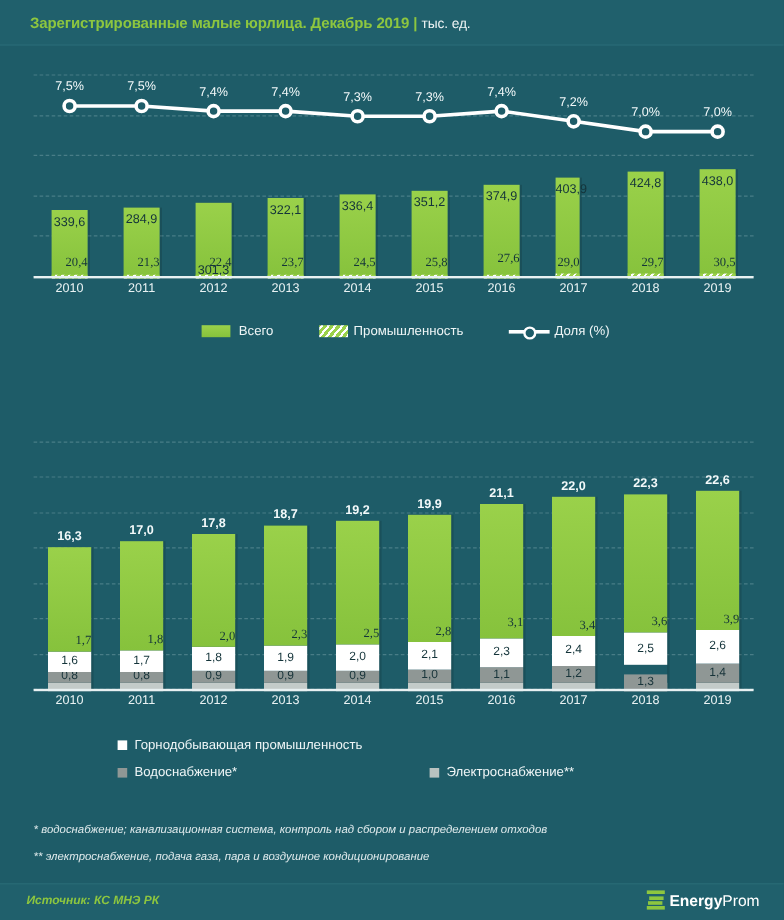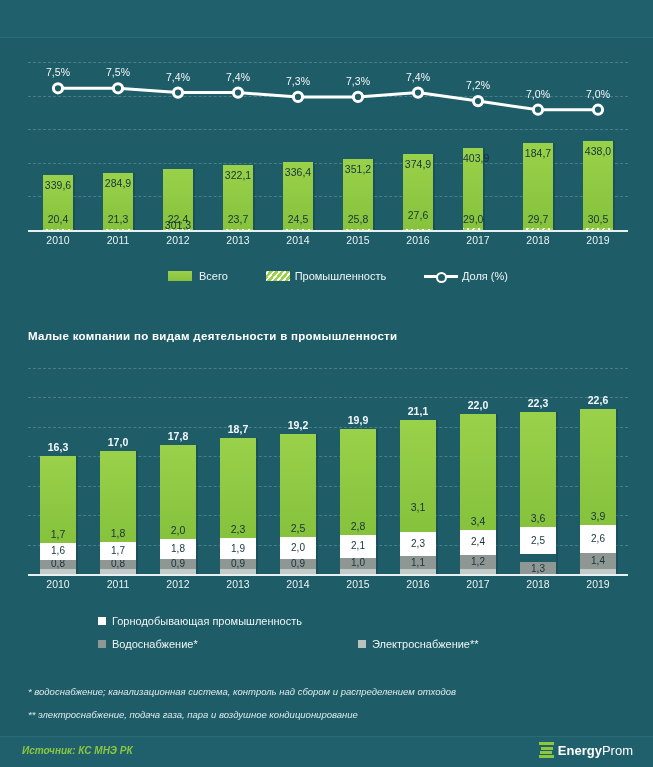--- a/index.html
+++ b/index.html
@@ -42,22 +42,22 @@
   .bar-green {
     position:absolute; left:0; width:100%;
     background:linear-gradient(to bottom,#9ad14a,#86c23c);
     box-shadow:2px 0 0 rgba(0,0,0,0.13);
   }
   .bar-val-top {
     position:absolute; width:100%; text-align:center;
     font-size:10.5px; color:#14343a; font-weight:normal;
   }
   .bar-val-ind {
-    position:absolute; width:100%; text-align:center;
-    font-size:10.5px; color:#14343a;
+    position:absolute; width:100%; text-align:right;
+    font-size:10.5px; color:#14343a;font-family:Liberation Serif, serif;
   }
   .hatch {
     position:absolute; left:0; width:100%; bottom:0;
     background:repeating-linear-gradient(
       -50deg,#ffffff 0px,#ffffff 1.6px,#9ad14a 1.6px,#9ad14a 4.2px);
   }
   .xlabel {
     position:absolute; text-align:center;
     font-size:10.5px; color:#e9f2f3;
   }
@@ -151,20 +151,25 @@
   .brand-mark i:nth-child(4){ top:13px; width:15px; }
   .brand-txt { font-size:13px; font-weight:bold; color:#ffffff; }
   .brand-txt em { font-style:normal; font-weight:normal; }
 </style>
 </head>
 <body>
 
 <div id="page">
 
   <div class="hdr-band"></div>
+  <div class="hdr-title">
+    <span>Зарегистрированные малые юрлица. Декабрь 2019</span>
+    <span class="sep">|</span>
+    <span class="unit">тыс. ед.</span>
+  </div>
 
   <div class="chart" id="chart1" style="left:28px; top:62px; width:600px; height:170px;">
     <div id="c1-grid">
         <div class="gridline" style="top: 0px;"></div>
         <div class="gridline" style="top: 33.6px;"></div>
         <div class="gridline" style="top: 67.2px;"></div>
         <div class="gridline" style="top: 100.8px;"></div>
         <div class="gridline" style="top: 134.4px;"></div>
         <div class="gridline" style="top: 168px;"></div>
       </div>
@@ -213,21 +218,21 @@
         </div>
         <div class="bar-col" style="left: 435px; width: 20px; height: 84.2922px;">
           <div class="bar-green" style="bottom: 0px; height: 84.2922px;"></div>
           <div class="hatch" style="height: 3.68577px;"></div>
           <div class="bar-val-top" style="top: 4px;">403,9</div>
           <div class="bar-val-ind" style="bottom: 7px;">29,0</div>
         </div>
         <div class="bar-col" style="left: 495px; width: 30px; height: 88.6539px;">
           <div class="bar-green" style="bottom: 0px; height: 88.6539px;"></div>
           <div class="hatch" style="height: 3.77474px;"></div>
-          <div class="bar-val-top" style="top: 4px;">184,7</div>
+          <div class="bar-val-top" style="top: 4px;">424,8</div>
           <div class="bar-val-ind" style="bottom: 7px;">29,7</div>
         </div>
         <div class="bar-col" style="left: 555px; width: 30px; height: 91.4087px;">
           <div class="bar-green" style="bottom: 0px; height: 91.4087px;"></div>
           <div class="hatch" style="height: 3.87642px;"></div>
           <div class="bar-val-top" style="top: 4px;">438,0</div>
           <div class="bar-val-ind" style="bottom: 7px;">30,5</div>
         </div>
       </div>
     <svg class="lineLayer" id="c1-line" viewBox="0 0 600 170" preserveAspectRatio="none">
@@ -278,21 +283,20 @@
     <div class="legend-item">
       <span class="sw-hatch"></span>
       <span class="lg-text">Промышленность</span>
     </div>
     <div class="legend-item">
       <span class="sw-line"></span>
       <span class="lg-text">Доля (%)</span>
     </div>
   </div>
 
-  <div class="subtitle">Малые компании  по видам деятельности в промышленности</div>
 
   <div class="chart" id="chart2" style="left:28px; top:368px; width:600px; height:208px;">
     <div id="c2-grid">
         <div class="gridline" style="top: 0px;"></div>
         <div class="gridline" style="top: 29.4286px;"></div>
         <div class="gridline" style="top: 58.8571px;"></div>
         <div class="gridline" style="top: 88.2857px;"></div>
         <div class="gridline" style="top: 117.714px;"></div>
         <div class="gridline" style="top: 147.143px;"></div>
         <div class="gridline" style="top: 176.571px;"></div>
@@ -345,21 +349,21 @@
           <div class="seg seg-mine" style="height: 22.4494px; bottom: 18.4275px;"><span>2,1</span></div>
           <div class="seg seg-manu" style="height: 105.837px; bottom: 40.8769px;"></div>
           <div class="bar-val-ind" style="bottom: 43.8769px; color: rgb(20, 52, 58);">2,8</div>
           <div class="tot-lbl" style="top: -15px;">19,9</div>
         </div>
         <div class="bar-col" style="left: 372px; width: 36px; height: 155.561px; box-shadow: rgba(0, 0, 0, 0.13) 2px 0px 0px;">
           <div class="seg seg-elec" style="height: 7px; bottom: 0px;"></div>
           <div class="seg seg-water" style="height: 12.5702px; bottom: 7px;"><span>1,1</span></div>
           <div class="seg seg-mine" style="height: 24.5875px; bottom: 19.5702px;"><span>2,3</span></div>
           <div class="seg seg-manu" style="height: 111.403px; bottom: 44.1576px;"></div>
-          <div class="bar-val-ind" style="bottom: 63px; color: rgb(20, 52, 58);">3,1</div>
+          <div class="bar-val-ind" style="bottom: 51px; color: rgb(20, 52, 58);">3,1</div>
           <div class="tot-lbl" style="top: -15px;">21,1</div>
         </div>
         <div class="bar-col" style="left: 432px; width: 36px; height: 162.196px; box-shadow: rgba(0, 0, 0, 0.13) 2px 0px 0px;">
           <div class="seg seg-elec" style="height: 7px; bottom: 0px;"></div>
           <div class="seg seg-water" style="height: 13.7129px; bottom: 7px;"><span>1,2</span></div>
           <div class="seg seg-mine" style="height: 25.6565px; bottom: 20.7129px;"><span>2,4</span></div>
           <div class="seg seg-manu" style="height: 115.827px; bottom: 46.3694px;"></div>
           <div class="bar-val-ind" style="bottom: 49.3694px; color: rgb(20, 52, 58); margin-top: 16px;">3,4</div>
           <div class="tot-lbl" style="top: -15px;">22,0</div>
         </div>

